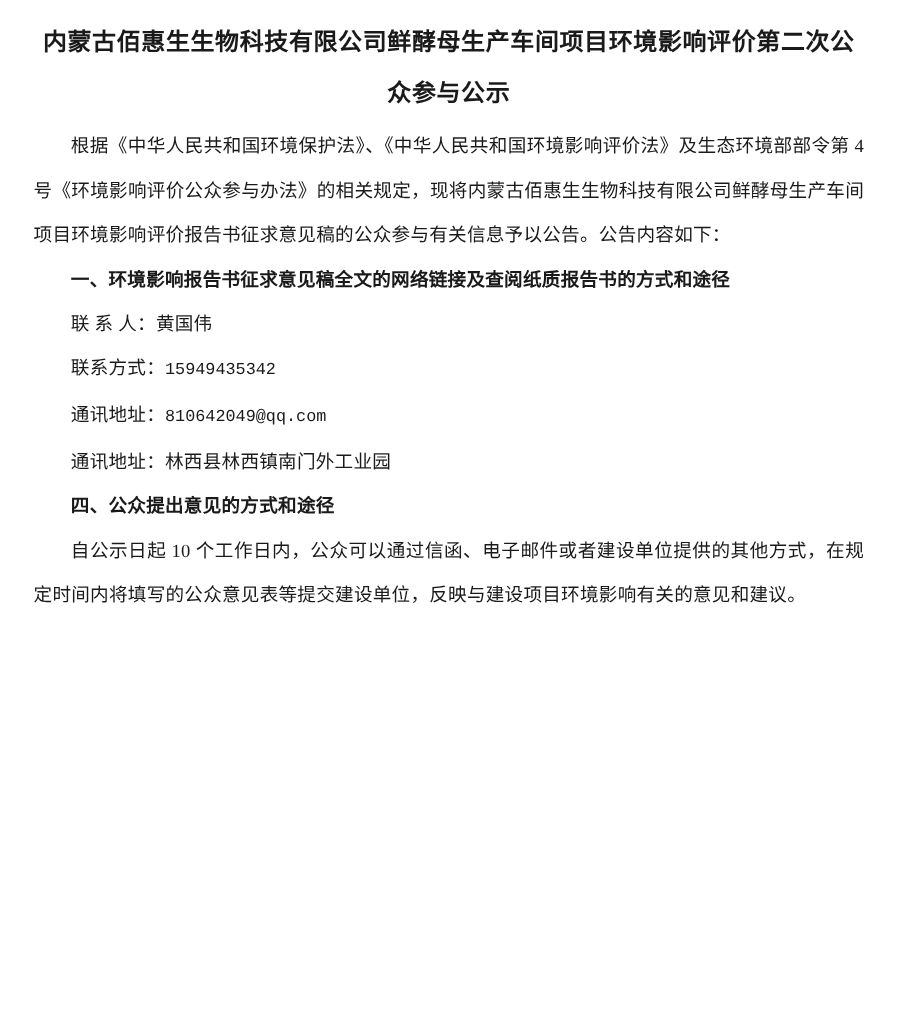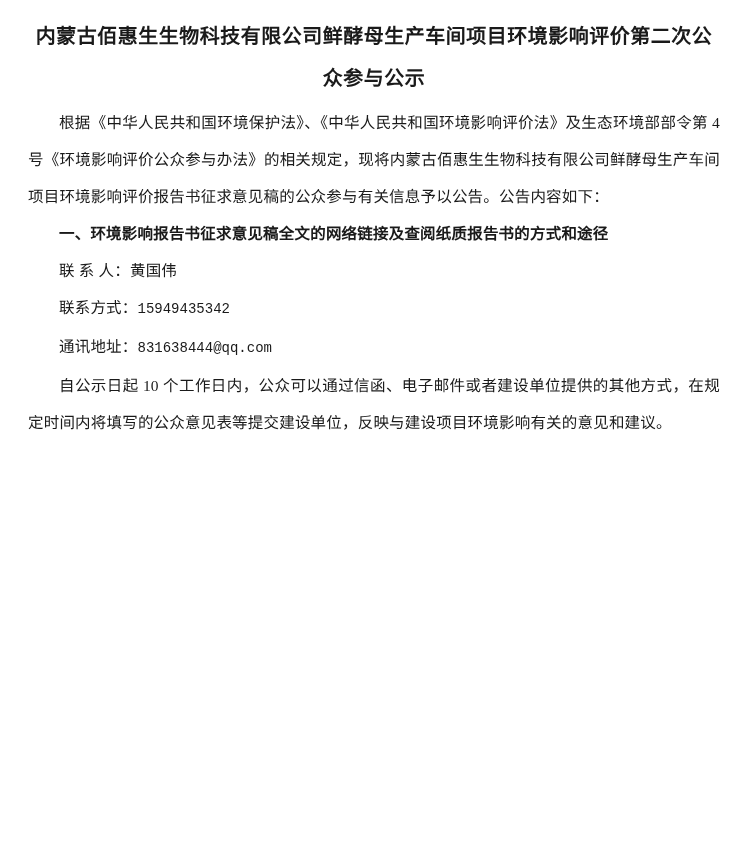--- a/index.html
+++ b/index.html
@@ -62,23 +62,25 @@
   <p class="para bold">一、环境影响报告书征求意见稿全文的网络链接及查阅纸质报告书的方式和途径</p>
 
 
 
 
 
   <p class="para"><span>联 系 人：</span><span>黄国伟</span></p>
 
   <p class="para"><span>联系方式：</span><span class="mono">15949435342</span></p>
 
-  <p class="para"><span>通讯地址：</span><span class="mono">831638444@qq.com</span></p>
+  <p class="para"><span>通讯地址：</span><span class="mono">810642049@qq.com</span></p>
+
+  <p class="para"><span>通讯地址：</span><span>林西县林西镇南门外工业园</span></p>
 
 
 
 
 
-
+  <p class="para bold">四、公众提出意见的方式和途径</p>
 
   <p class="para">自公示日起 10 个工作日内，公众可以通过信函、电子邮件或者建设单位提供的其他方式，在规定时间内将填写的公众意见表等提交建设单位，反映与建设项目环境影响有关的意见和建议。</p>
 
 </div>
 
 </body></html>

